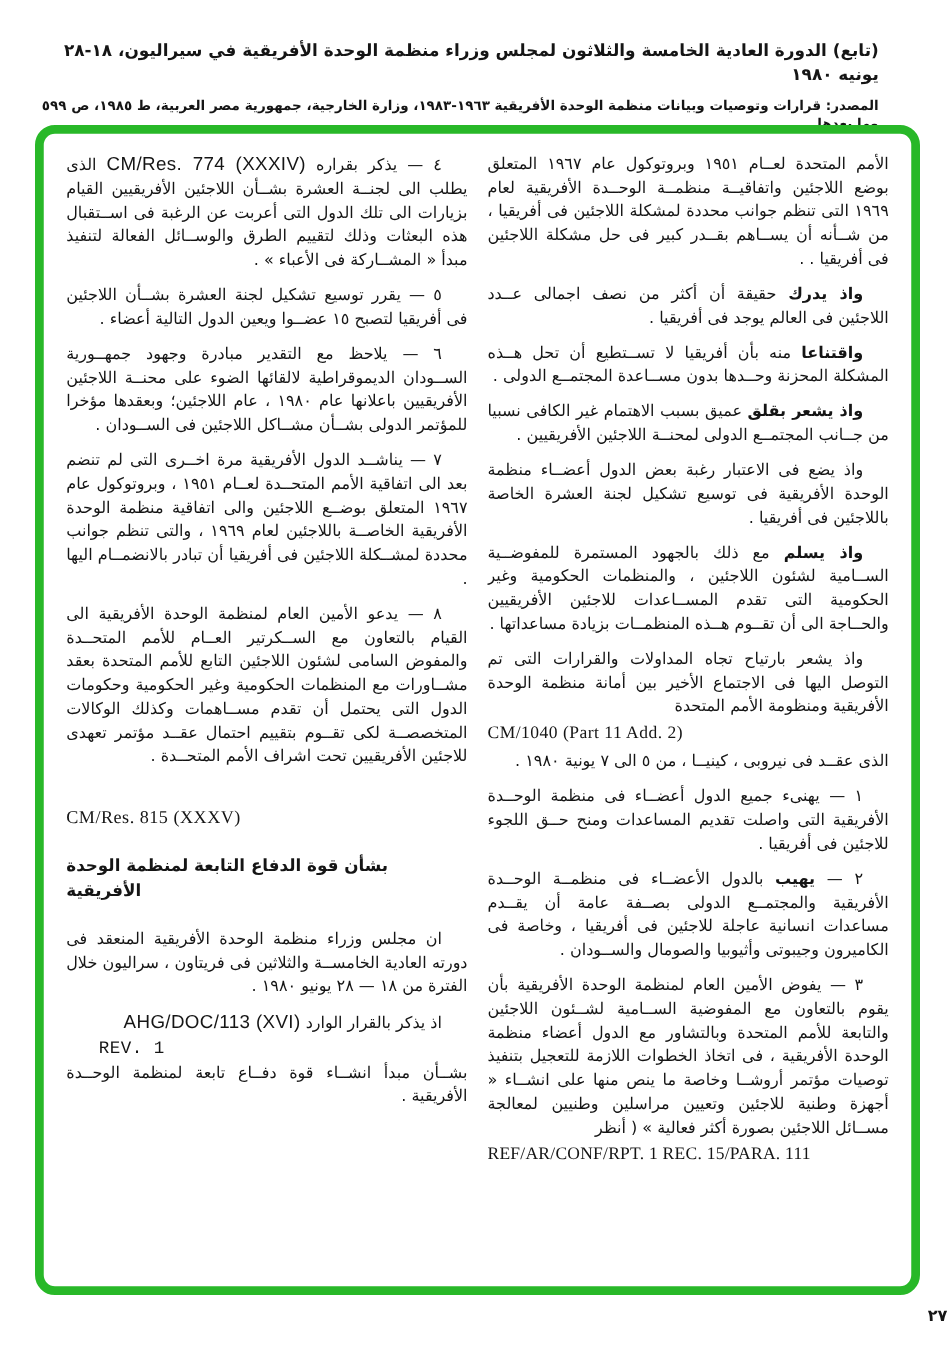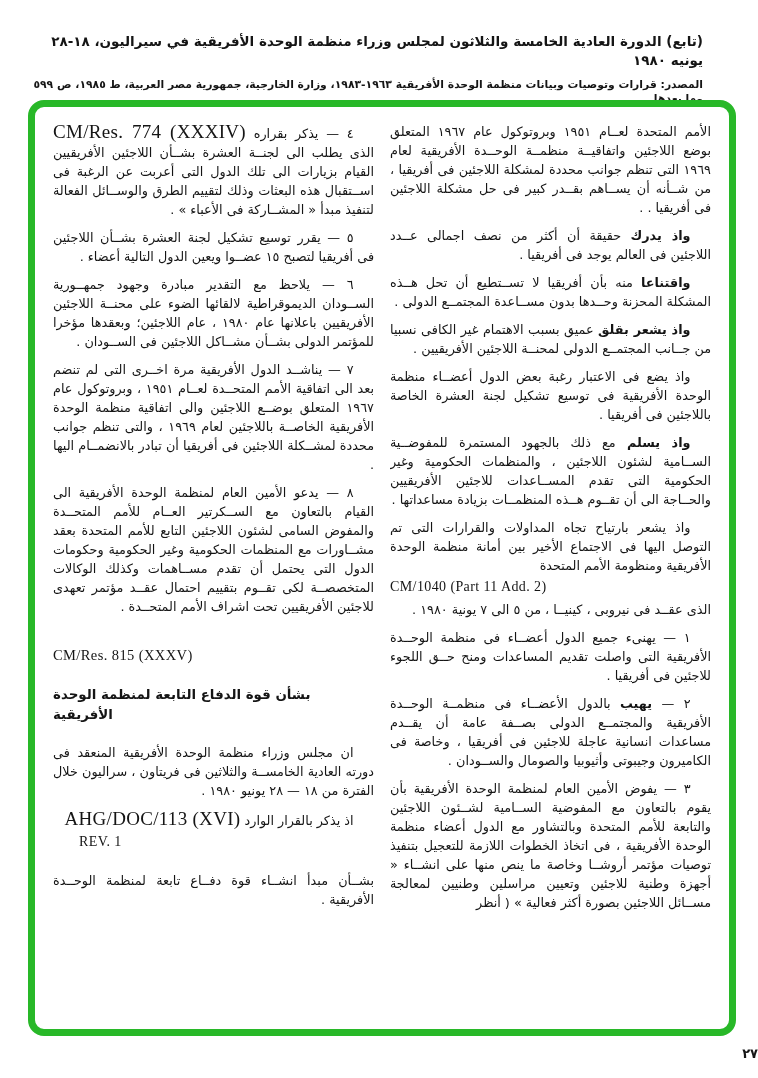--- a/index.html
+++ b/index.html
@@ -48,31 +48,31 @@
     line-height: 19px;
   }
 
   .para { margin: 0 0 9px 0; text-indent: 1.6em; }
   .para.noindent { text-indent: 0; }
   .para.tight { margin-bottom: 2px; }
   .lead { font-weight: bold; }
 
   .latin {
     direction: ltr; unicode-bidi: embed;
-    font-family: Liberation Serif, serif;
-    font-size: 19px; letter-spacing: 0.3px;
+    font-family: Liberation Sans, sans-serif;
+    font-size: 15px; letter-spacing: 0.3px;
     white-space: nowrap;
   }
   .code-line {
     direction: ltr; text-align: left;
     font-family: "Liberation Serif", serif;
     font-size: 14px; letter-spacing: 0.4px;
     margin: 0 0 4px 0;
   }
-  .code-line.rev { padding-left: 26px; margin-bottom: 20px; }
+  .code-line.rev { padding-left: 26px; margin-bottom: 0; font-family: Liberation Mono, monospace; }
   .code-line.res-code { margin: 30px 0 20px 0; font-size: 14.5px; }
   .code-line.ref-line { font-size: 14px; margin-top: 2px; letter-spacing: 0.2px; }
 
   .qarar {
     text-align: center; font-weight: bold;
     font-size: 15px; margin: 0 0 20px 0;
   }
   .subject {
     text-align: left; font-weight: bold;
     font-size: 13.4px; margin: 0 0 18px 0; line-height: 1.5;
@@ -104,20 +104,21 @@
         <p class="para"><span class="lead">واقتناعا</span> <span>منه بأن أفريقيا لا تســتطيع أن تحل هــذه المشكلة المحزنة وحــدها بدون مســاعدة المجتمــع الدولى .</span></p>
         <p class="para"><span class="lead">واذ يشعر بقلق</span> <span>عميق بسبب الاهتمام غير الكافى نسبيا من جــانب المجتمــع الدولى لمحنــة اللاجئين الأفريقيين .</span></p>
         <p class="para"><span>واذ يضع فى الاعتبار رغبة بعض الدول أعضــاء منظمة الوحدة الأفريقية فى توسيع تشكيل لجنة العشرة الخاصة باللاجئين فى أفريقيا .</span></p>
         <p class="para"><span class="lead">واذ يسلم</span> <span>مع ذلك بالجهود المستمرة للمفوضــية الســامية لشئون اللاجئين ، والمنظمات الحكومية وغير الحكومية التى تقدم المســاعدات للاجئين الأفريقيين والحــاجة الى أن تقــوم هــذه المنظمــات بزيادة مساعداتها .</span></p>
         <p class="para tight"><span>واذ يشعر بارتياح تجاه المداولات والقرارات التى تم التوصل اليها فى الاجتماع الأخير بين أمانة منظمة الوحدة الأفريقية ومنظومة الأمم المتحدة</span></p>
         <div class="code-line">CM/1040 (Part 11 Add. 2)</div>
         <p class="para noindent"><span>الذى عقــد فى نيروبى ، كينيــا ، من ٥ الى ٧ يونية ١٩٨٠ .</span></p>
         <p class="para"><span>١ — يهنىء جميع الدول أعضــاء فى منظمة الوحــدة الأفريقية التى واصلت تقديم المساعدات ومنح حــق اللجوء للاجئين فى أفريقيا .</span></p>
         <p class="para"><span>٢ —</span> <span class="lead">يهيب</span> <span>بالدول الأعضــاء فى منظمــة الوحــدة الأفريقية والمجتمــع الدولى بصــفة عامة أن يقــدم مساعدات انسانية عاجلة للاجئين فى أفريقيا ، وخاصة فى الكاميرون وجيبوتى وأثيوبيا والصومال والســودان .</span></p>
         <p class="para tight"><span>٣ — يفوض الأمين العام لمنظمة الوحدة الأفريقية بأن يقوم بالتعاون مع المفوضية الســامية لشــئون اللاجئين والتابعة للأمم المتحدة وبالتشاور مع الدول أعضاء منظمة الوحدة الأفريقية ، فى اتخاذ الخطوات اللازمة للتعجيل بتنفيذ توصيات مؤتمر أروشــا وخاصة ما ينص منها على انشــاء « أجهزة وطنية للاجئين وتعيين مراسلين وطنيين لمعالجة مســائل اللاجئين بصورة أكثر فعالية » ( أنظر</span></p>
+        <div class="code-line ref-line">REF/AR/CONF/RPT. 1 REC. 15/PARA. 111</div>
       </div>
 
       <div class="col">
         <p class="para"><span>٤ — يذكر بقراره</span> <span class="latin" dir="ltr">CM/Res. 774 (XXXIV)</span> <span>الذى يطلب الى لجنــة العشرة بشــأن اللاجئين الأفريقيين القيام بزيارات الى تلك الدول التى أعربت عن الرغبة فى اســتقبال هذه البعثات وذلك لتقييم الطرق والوســائل الفعالة لتنفيذ مبدأ « المشــاركة فى الأعباء » .</span></p>
         <p class="para"><span>٥ — يقرر توسيع تشكيل لجنة العشرة بشــأن اللاجئين فى أفريقيا لتصبح ١٥ عضــوا ويعين الدول التالية أعضاء .</span></p>
         <p class="para"><span>٦ — يلاحظ مع التقدير مبادرة وجهود جمهــورية الســودان الديموقراطية لالقائها الضوء على محنــة اللاجئين الأفريقيين باعلانها عام ١٩٨٠ ، عام اللاجئين؛ وبعقدها مؤخرا للمؤتمر الدولى بشــأن مشــاكل اللاجئين فى الســودان .</span></p>
         <p class="para"><span>٧ — يناشــد الدول الأفريقية مرة اخــرى التى لم تنضم بعد الى اتفاقية الأمم المتحــدة لعــام ١٩٥١ ، وبروتوكول عام ١٩٦٧ المتعلق بوضــع اللاجئين والى اتفاقية منظمة الوحدة الأفريقية الخاصــة باللاجئين لعام ١٩٦٩ ، والتى تنظم جوانب محددة لمشــكلة اللاجئين فى أفريقيا أن تبادر بالانضمــام اليها .</span></p>
         <p class="para"><span>٨ — يدعو الأمين العام لمنظمة الوحدة الأفريقية الى القيام بالتعاون مع الســكرتير العــام للأمم المتحــدة والمفوض السامى لشئون اللاجئين التابع للأمم المتحدة بعقد مشــاورات مع المنظمات الحكومية وغير الحكومية وحكومات الدول التى يحتمل أن تقدم مســاهمات وكذلك الوكالات المتخصصــة لكى تقــوم بتقييم احتمال عقــد مؤتمر تعهدى للاجئين الأفريقيين تحت اشراف الأمم المتحــدة .</span></p>
         <div class="code-line res-code">CM/Res. 815 (XXXV)</div>
         <h4 class="subject">بشأن قوة الدفاع التابعة لمنظمة الوحدة الأفريقية</h4>

